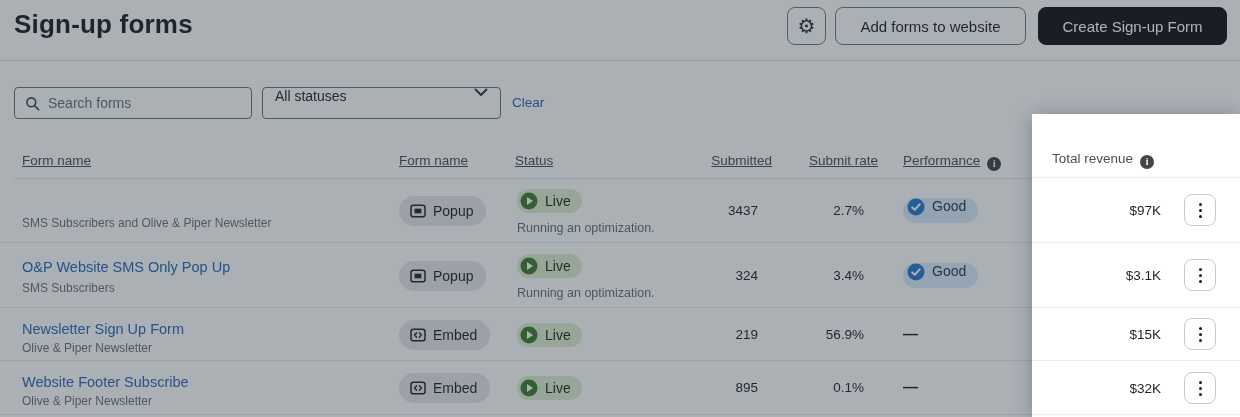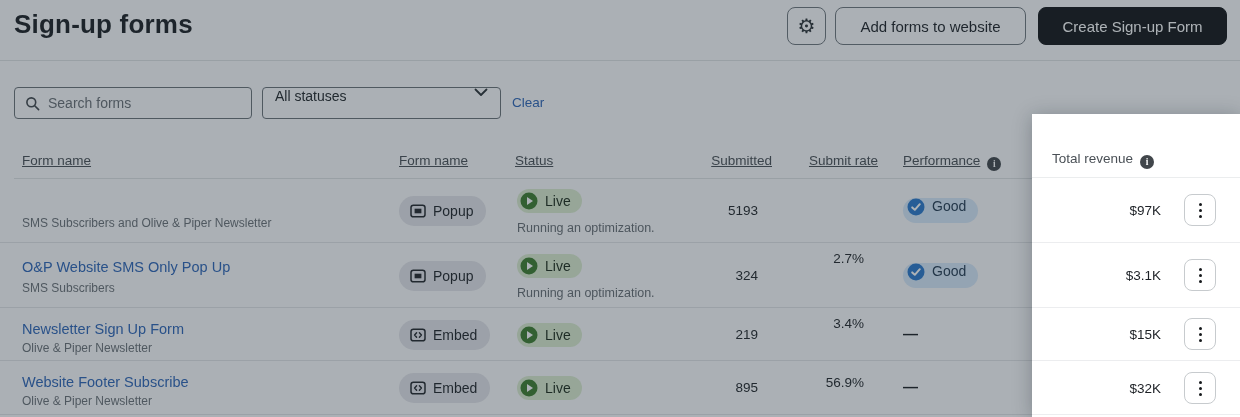--- a/index.html
+++ b/index.html
@@ -33,21 +33,21 @@
   .row { position:absolute; left:0; right:14px; border-bottom:1px solid #e3e5e7; }
   .form-link { position:absolute; left:22px; font-size:14.5px; color:#2f66b8; text-decoration:none; cursor:pointer; }
   .form-sub { position:absolute; left:22px; font-size:12px; color:#6b7177; }
   .type-badge { position:absolute; left:399px; height:30px; border-radius:15px; background:#e4e4ea; color:#1f2328;
                 display:flex; align-items:center; gap:7px; padding:0 13px 0 11px; font-size:14px; }
   .status-pill { position:absolute; left:517px; height:24px; border-radius:12px; background:#dcedd0; color:#1c2a1a;
                  display:flex; align-items:center; gap:7px; padding:0 11px 0 3px; font-size:14px; }
   .status-note { position:absolute; left:517px; font-size:12.5px; color:#686e74; }
   .num { position:absolute; font-size:13.5px; color:#23272b; text-align:right; }
   .num.submitted { right:468px; }
-  .num.rate { right:362px;margin-top:48px; }
+  .num.rate { right:362px; }
   .perf-pill { position:absolute; left:903px; height:25px; border-radius:13px; background:#d8e9fa; color:#243b52;
                display:flex; gap:7px; padding:0 12px 0 4px; font-size:14px; }
   .perf-dash { position:absolute; left:903px; font-size:15px; font-weight:700; color:#1b1f23; }
   
   .tall .form-link { top:16px; } .tall .form-sub { top:38px; }
   .tall .type-badge { top:18px; } .tall .status-pill { top:11px; } .tall .status-note { top:43px; }
   .tall .num { top:25px; } .tall .perf-pill { top:20px; }
   .short .form-link { top:13px; } .short .form-sub { top:33px; }
   .short .type-badge { top:12px; } .short .status-pill { top:15px; }
   .short .num { top:19px; } .short .perf-dash { top:17px; }
@@ -129,21 +129,21 @@
     <div class="status-pill">
       <span class="icon-flex">
         <svg width="18" height="18" viewBox="0 0 18 18">
             <circle cx="9" cy="9" r="8.5" fill="#3e7d2f"></circle>
             <polygon points="7,5.1 13,9 7,12.9" fill="#ffffff"></polygon>
           </svg>
       </span>
       <span>Live</span>
     </div>
     <div class="status-note">Running an optimization.</div>
-    <div class="num submitted">5193</div>
+    <div class="num submitted">3437</div>
     <div class="num rate">2.7%</div>
     <div class="perf-pill">
       <span class="icon-flex">
         <svg width="18" height="18" viewBox="0 0 18 18">
             <circle cx="9" cy="9" r="8.5" fill="#2b79cc"></circle>
             <path d="M5.2 9.4 L7.8 11.8 L12.8 6.2" fill="none" stroke="#ffffff" stroke-width="2" stroke-linecap="round" stroke-linejoin="round"></path>
           </svg>
       </span>
       <span>Good</span>
     </div>

